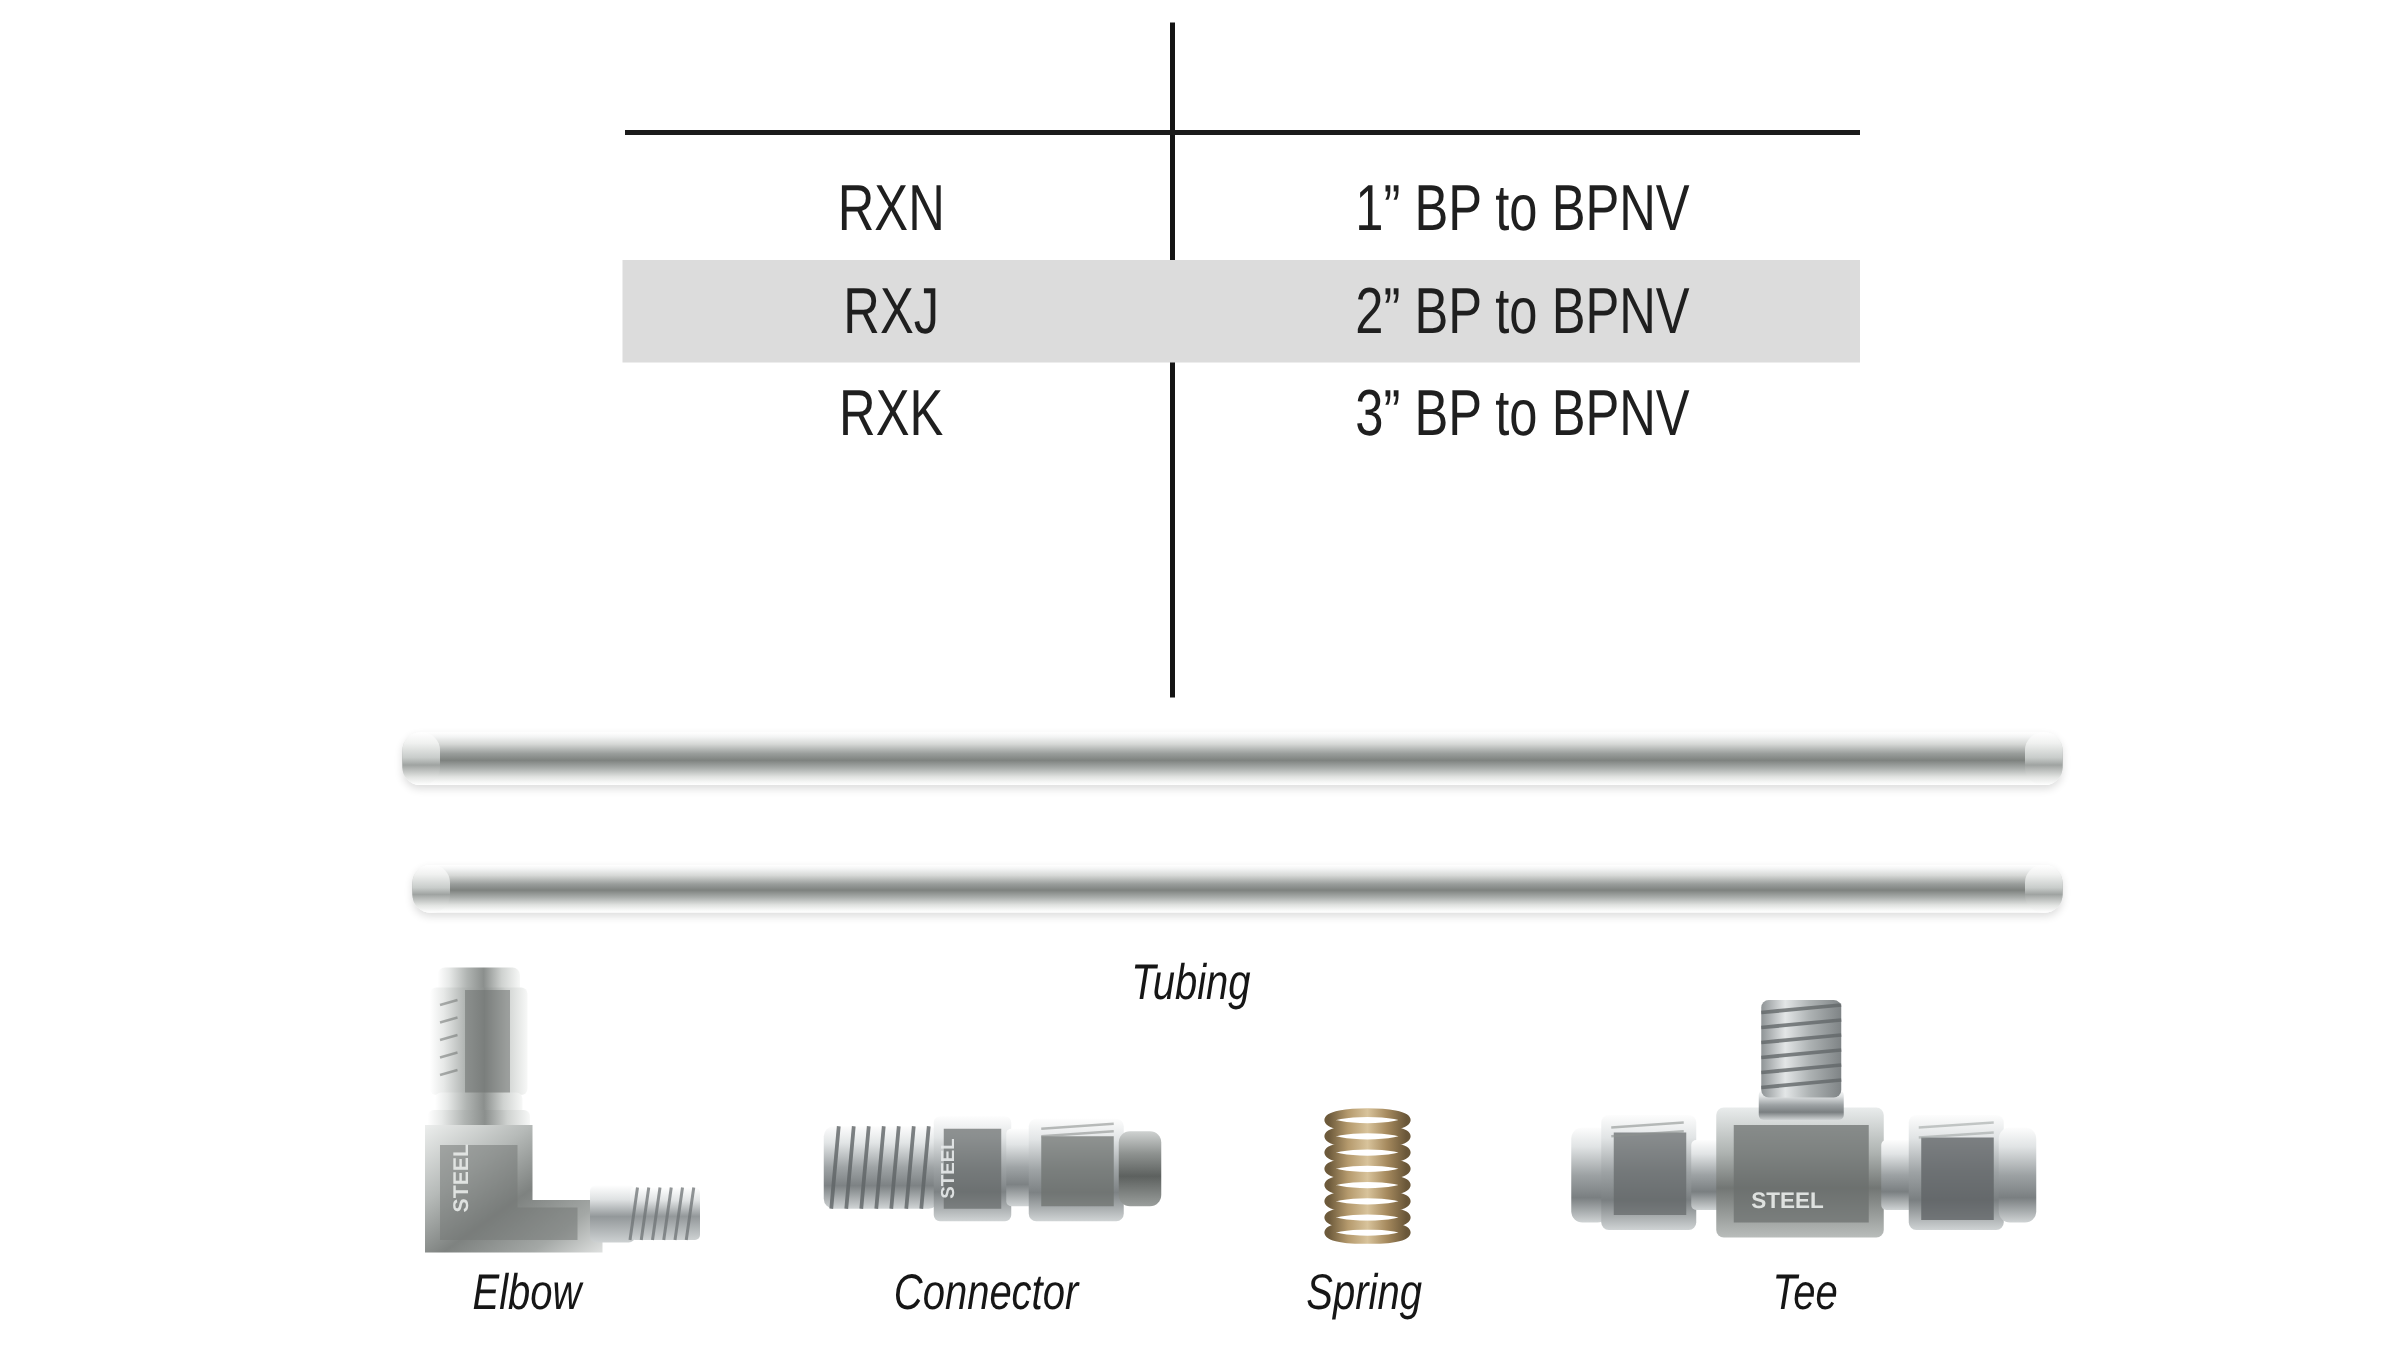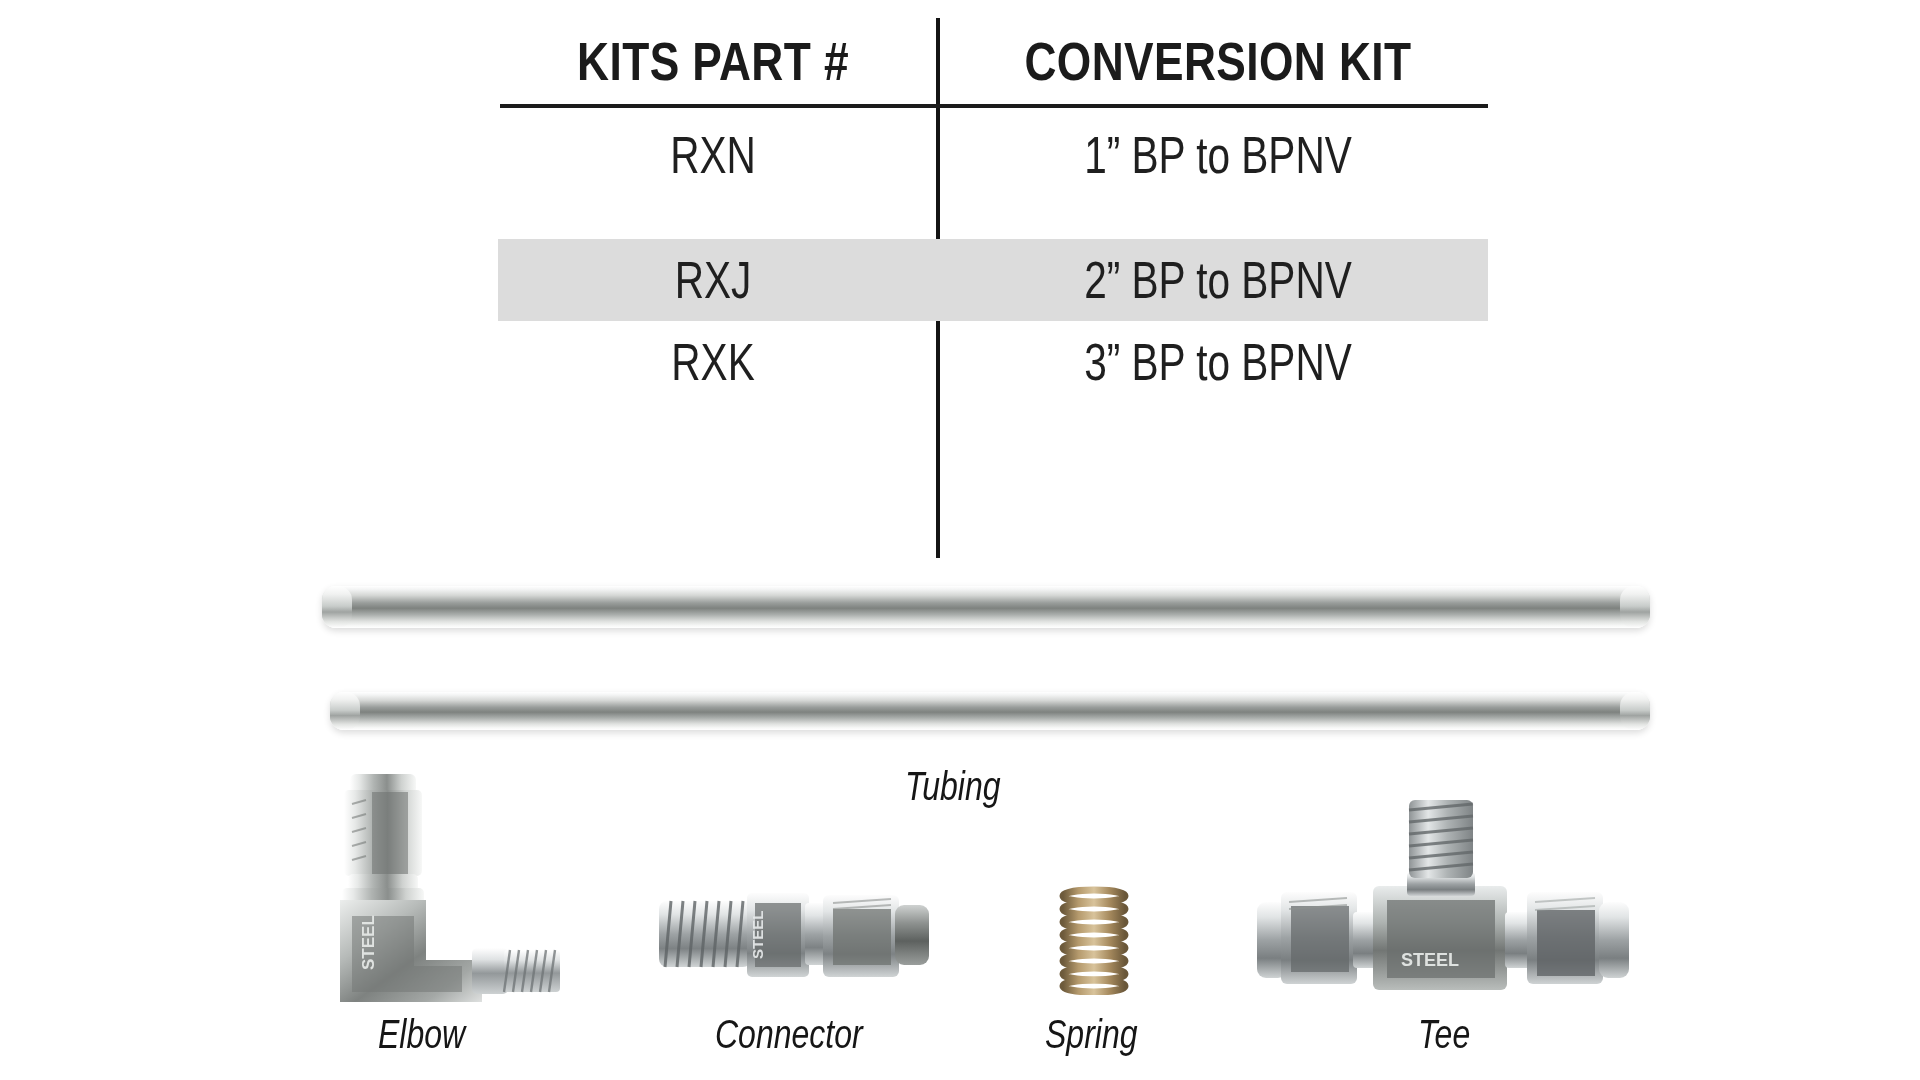--- a/index.html
+++ b/index.html
@@ -66,28 +66,28 @@
     left: 438px;
     top: 0;
     width: 4px;
     height: 540px;
     background: #141414;
   }
 
   .rows {
     position: absolute;
     left: 0;
-    top: 96px;
+    top: 108px;
     width: 990px;
   }
   .row {
     position: relative;
     height: 82px;
   }
-  .row.alt { background: #dcdcdc; margin-top: 43px; }
+  .row.alt { background: #dcdcdc; }
   .cell {
     position: absolute;
     top: 0;
     height: 82px;
     line-height: 82px;
     font-size: 52px;
     color: #1f1f1f;
     font-weight: 400;
     white-space: nowrap;
     transform: scaleX(0.78);
@@ -163,24 +163,20 @@
   #cap-spring    { left: 1045px; top: 1012px; }
   #cap-tee       { left: 1418px; top: 1012px; }
 </style>
 </head>
 <body>
 
 <div id="spec-table">
 
   <div class="v-divider"></div>
 
-  <div class="t-head">
-    <div class="t-head-cell left">KITS PART #</div>
-    <div class="t-head-cell right">CONVERSION KIT</div>
-  </div>
   <div class="head-rule"></div>
 
   <div class="rows">
     <div class="row">
       <div class="cell part">RXN</div>
       <div class="cell desc">1” BP to BPNV</div>
     </div>
     <div class="row alt">
       <div class="cell part">RXJ</div>
       <div class="cell desc">2” BP to BPNV</div>

